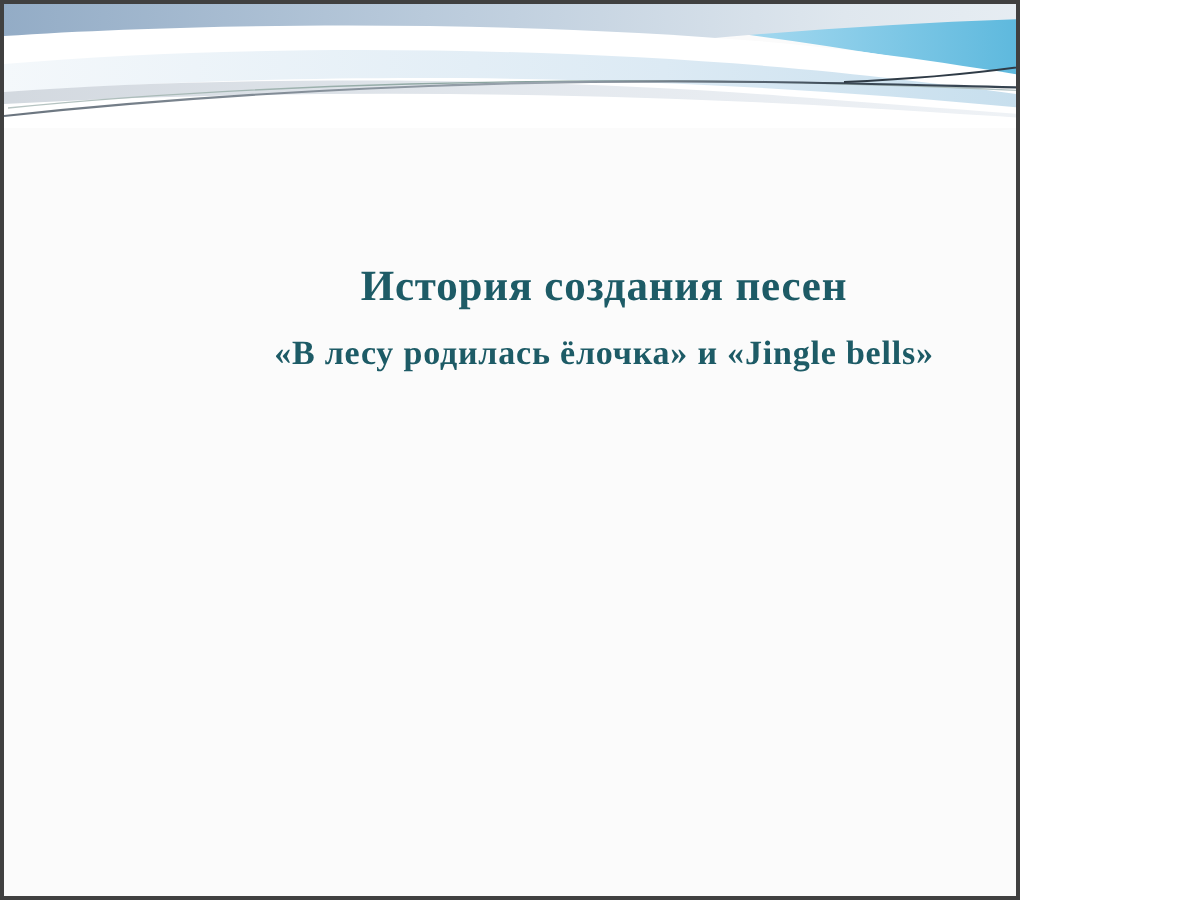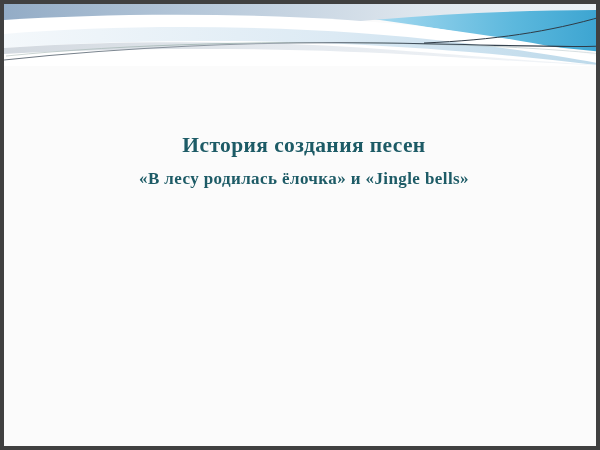--- a/index.html
+++ b/index.html
@@ -6,24 +6,24 @@
     margin: 0;
     padding: 0;
     background: #ffffff;
   }
   body {
     font-family: "Liberation Serif", serif;
   }
 
   .slide {
     position: relative;
-    width: 600px;
+    width: 510px;
     height: 450px;
     background: #fbfbfb;
-    border: 4px solid #404040;
+    border: 2px solid #404040;
     box-sizing: border-box;
     overflow: hidden;
   }
 
   
   .header-decor {
     position: absolute;
     top: 0;
     left: 0;
     width: 600px;

